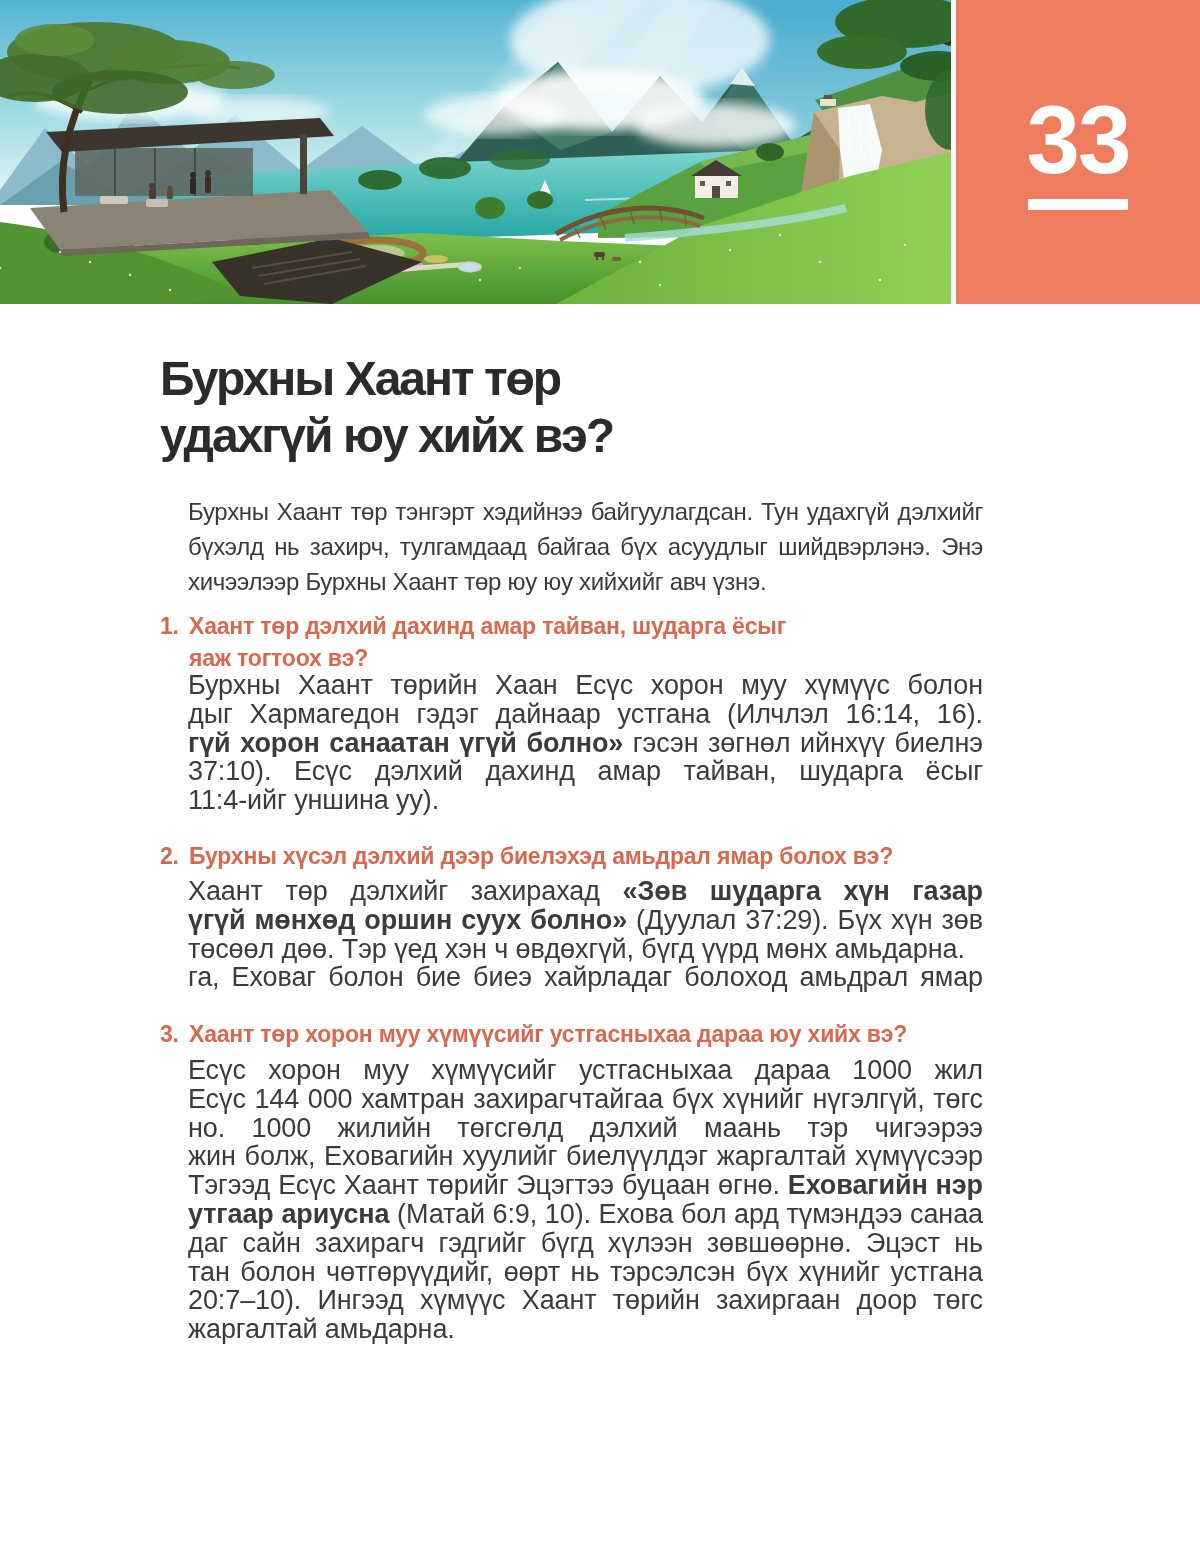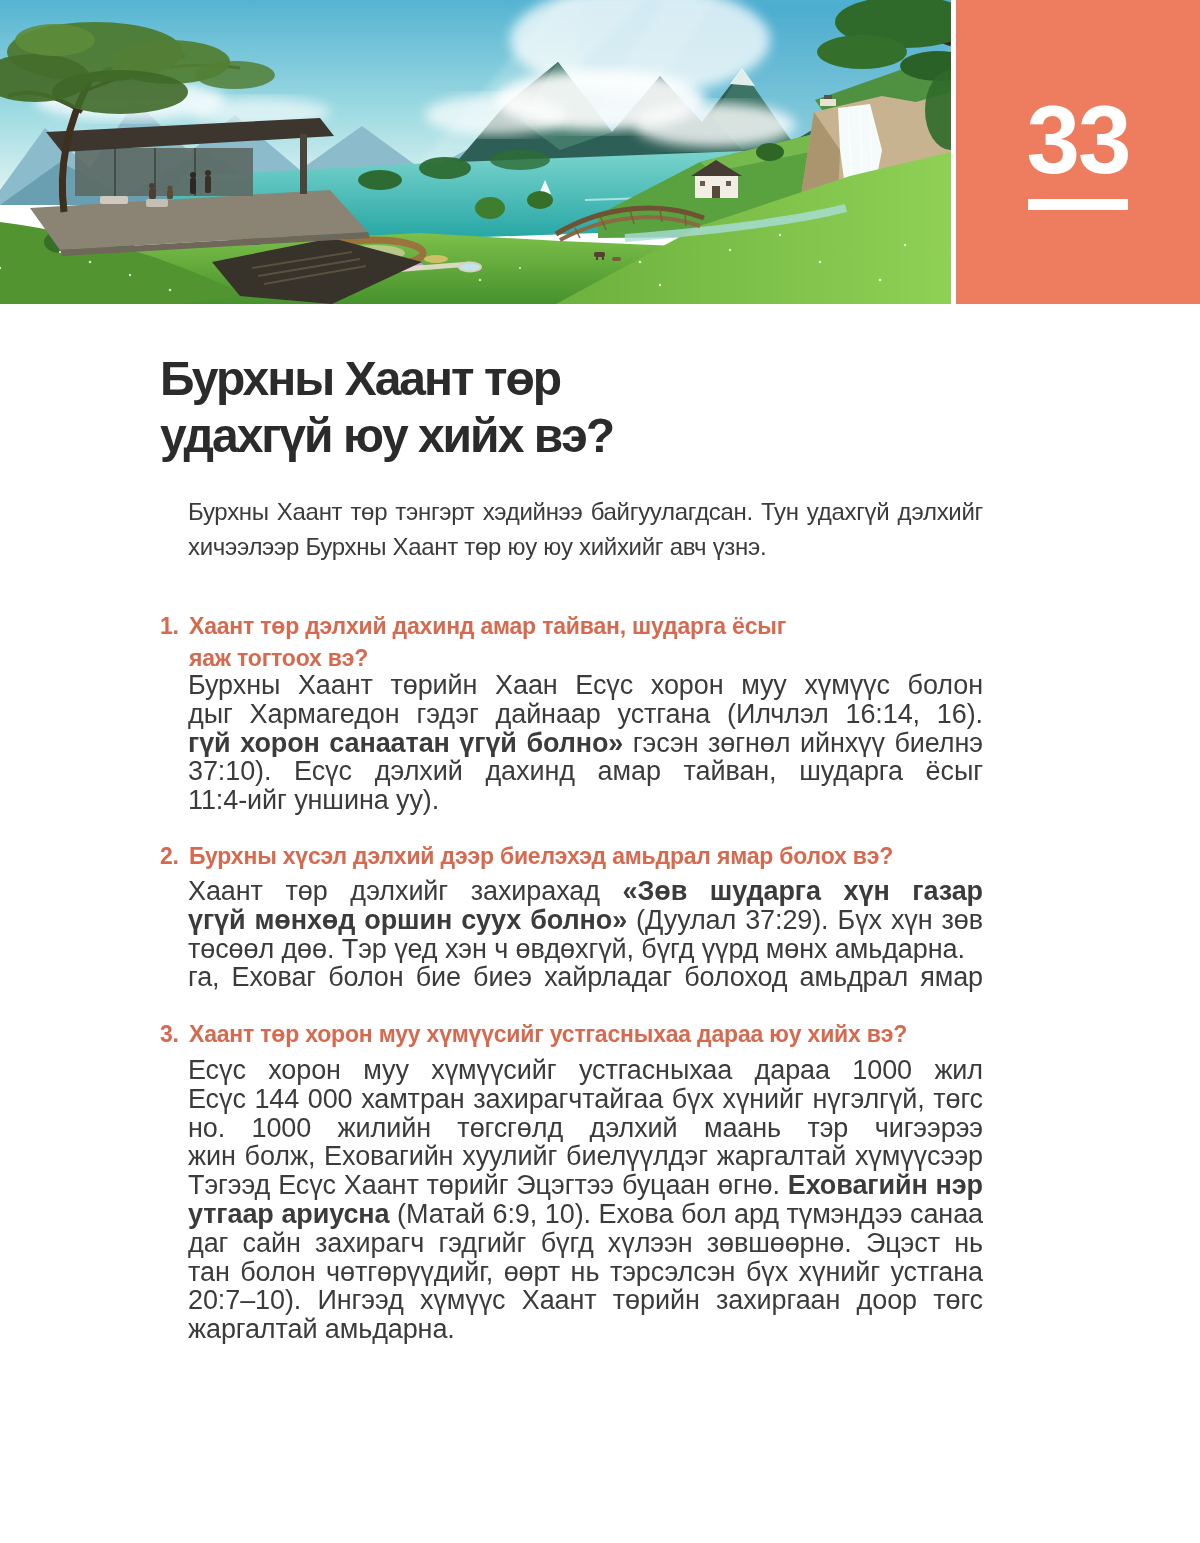--- a/index.html
+++ b/index.html
@@ -255,20 +255,21 @@
     <div class="chapter-bar"></div>
   </div>
 
   <h1 class="page-title" style="margin:0">
     <div>Бурхны Хаант төр</div>
     <div>удахгүй юу хийх вэ?</div>
   </h1>
 
   <div class="para intro just">
       <div class="tline"><span>Бурхны Хаант төр тэнгэрт хэдийнээ байгуулагдсан. Тун удахгүй дэлхийг</span></div>
+      <div class="tline"><span>бүхэлд нь захирч, тулгамдаад байгаа бүх асуудлыг шийдвэрлэнэ. Энэ</span></div>
       <div class="tline last"><span>хичээлээр Бурхны Хаант төр юу юу хийхийг авч үзнэ.</span></div>
     </div>
 
   <div class="sec-head" style="top:610px">
     <span class="sec-num">1.</span>
     <span>
         <div class="hline"><span>Хаант төр дэлхий дахинд амар тайван, шударга ёсыг</span></div>
         <div class="hline last"><span>яаж тогтоох вэ?</span></div>
       </span>
   </div>

